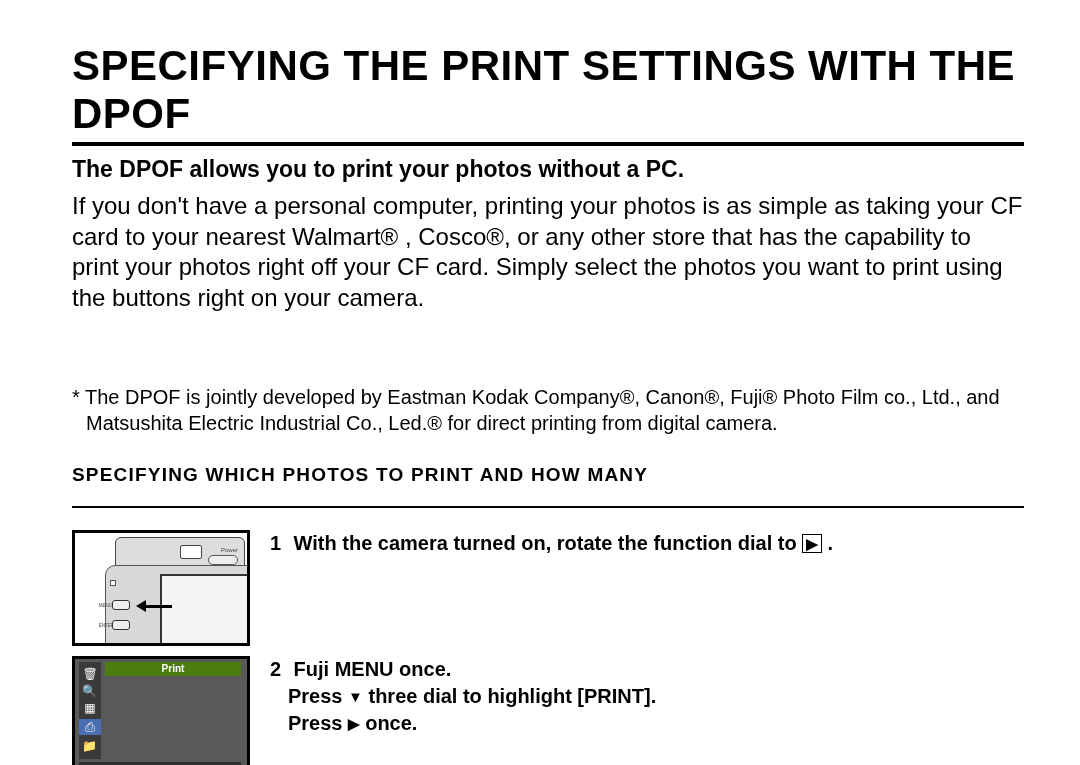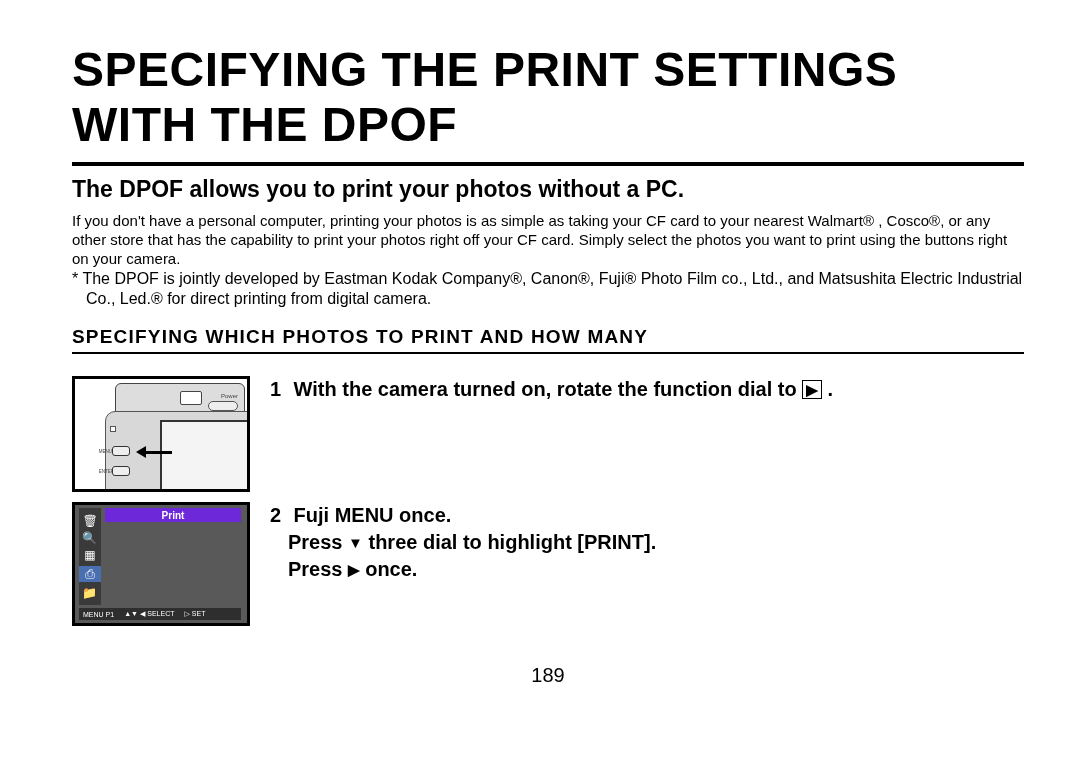--- a/index.html
+++ b/index.html
@@ -1,22 +1,22 @@
 <!DOCTYPE html>
 <html><head>
 <meta charset="utf-8">
 <style>
   * { box-sizing: border-box; margin: 0; padding: 0; }
   html, body { width: 1080px; height: 765px; font-family: Arial, Helvetica, sans-serif; background: #fff; color: #000; }
   .page { padding: 42px 56px 20px 72px; }
-  .title { font-family: "Trebuchet MS", Arial, sans-serif; font-weight: 700; font-size: 48px; letter-spacing: 0.5px; border-bottom: 4px solid #000; padding-bottom: 10px; margin-bottom: 10px; text-transform: uppercase; }
+  .title { font-family: "Trebuchet MS", Arial, sans-serif; font-weight: 700; font-size: 42px; letter-spacing: 0.5px; border-bottom: 4px solid #000; padding-bottom: 4px; margin-bottom: 10px; text-transform: uppercase; }
   .subtitle { font-weight: 700; font-size: 23px; margin-bottom: 8px; }
-  .para { font-size: 15px; line-height: 1.28; }
-  .footnote { font-size: 16px; line-height: 1.3; margin-bottom: 16px; padding-left: 14px; text-indent: -14px; }
-  .section-heading { font-weight: 700; font-size: 19px; letter-spacing: 1.2px; border-bottom: 2px solid #000; padding-bottom: 4px; margin-bottom: 22px; text-transform: uppercase; }
+  .para { font-size: 24px; line-height: 1.28; margin-bottom: 70px; }
+  .footnote { font-size: 20px; line-height: 1.3; margin-bottom: 28px; padding-left: 14px; text-indent: -14px; }
+  .section-heading { font-weight: 700; font-size: 19px; letter-spacing: 1.2px; border-bottom: 2px solid #000; padding-bottom: 20px; margin-bottom: 22px; text-transform: uppercase; }
   .steps { display: flex; flex-direction: column; gap: 6px; }
   .step-row { display: flex; align-items: flex-start; gap: 18px; }
   .step-image { flex: 0 0 180px; }
   .step-text { flex: 1; font-weight: 700; font-size: 20px; line-height: 1.35; }
   .step-num { display: inline-block; width: 18px; }
   .play-icon { display: inline-block; border: 1.5px solid #000; padding: 1px 3px; line-height: 1; vertical-align: 1px; font-size: 15px; }
   .tri-down { font-size: 15px; vertical-align: 1px; }
   .tri-right { font-size: 15px; vertical-align: 1px; }
   .page-num { text-align: center; font-size: 20px; margin-top: 38px; }
 
@@ -32,21 +32,21 @@
   .cam-enter-btn { position: absolute; top: 54px; left: 6px; width: 18px; height: 10px; border: 1px solid #333; border-radius: 3px; background: #eee; }
   .cam-label-menu { position: absolute; top: 36px; left: -8px; font-size: 5px; color: #444; transform: scale(0.9); }
   .cam-label-enter { position: absolute; top: 56px; left: -8px; font-size: 5px; color: #444; transform: scale(0.9); }
   .arrow { position: absolute; top: 36px; left: 30px; width: 40px; height: 8px; }
   .arrow::before { content: ""; position: absolute; left: 8px; top: 3px; width: 28px; height: 3px; background: #000; }
   .arrow::after { content: ""; position: absolute; left: 0; top: -2px; border-right: 10px solid #000; border-top: 6px solid transparent; border-bottom: 6px solid transparent; }
   .io-dot { position: absolute; top: 14px; left: 4px; width: 6px; height: 6px; border: 1px solid #555; background: #fff; }
 
   
   .menu-box { width: 178px; height: 124px; border: 3px solid #000; background: #595959; position: relative; color: #fff; font-size: 9px; }
-  .menu-title-bar { position: absolute; top: 3px; left: 30px; right: 6px; height: 14px; background: #6d28d9; display: flex; align-items: center; justify-content: center; font-size: 10px; font-weight: 700; }
+  .menu-title-bar { position: absolute; top: 3px; left: 30px; right: 6px; height: 14px; background: #4d7c0f; display: flex; align-items: center; justify-content: center; font-size: 10px; font-weight: 700; }
   .menu-sidebar { position: absolute; top: 3px; left: 4px; bottom: 18px; width: 22px; background: #3a3a3a; display: flex; flex-direction: column; align-items: center; justify-content: space-around; padding: 4px 0; }
   .menu-sidebar span { font-size: 12px; line-height: 1; }
   .menu-highlight { background: #4a6fb0; width: 100%; text-align: center; padding: 2px 0; }
   .menu-bottombar { position: absolute; bottom: 3px; left: 4px; right: 6px; height: 12px; background: #2e2e2e; display: flex; align-items: center; gap: 10px; padding: 0 4px; font-size: 7px; }
   .step2-wrap { margin-top: 4px; }
 </style>
 </head>
 <body>
 
 <div class="page">

